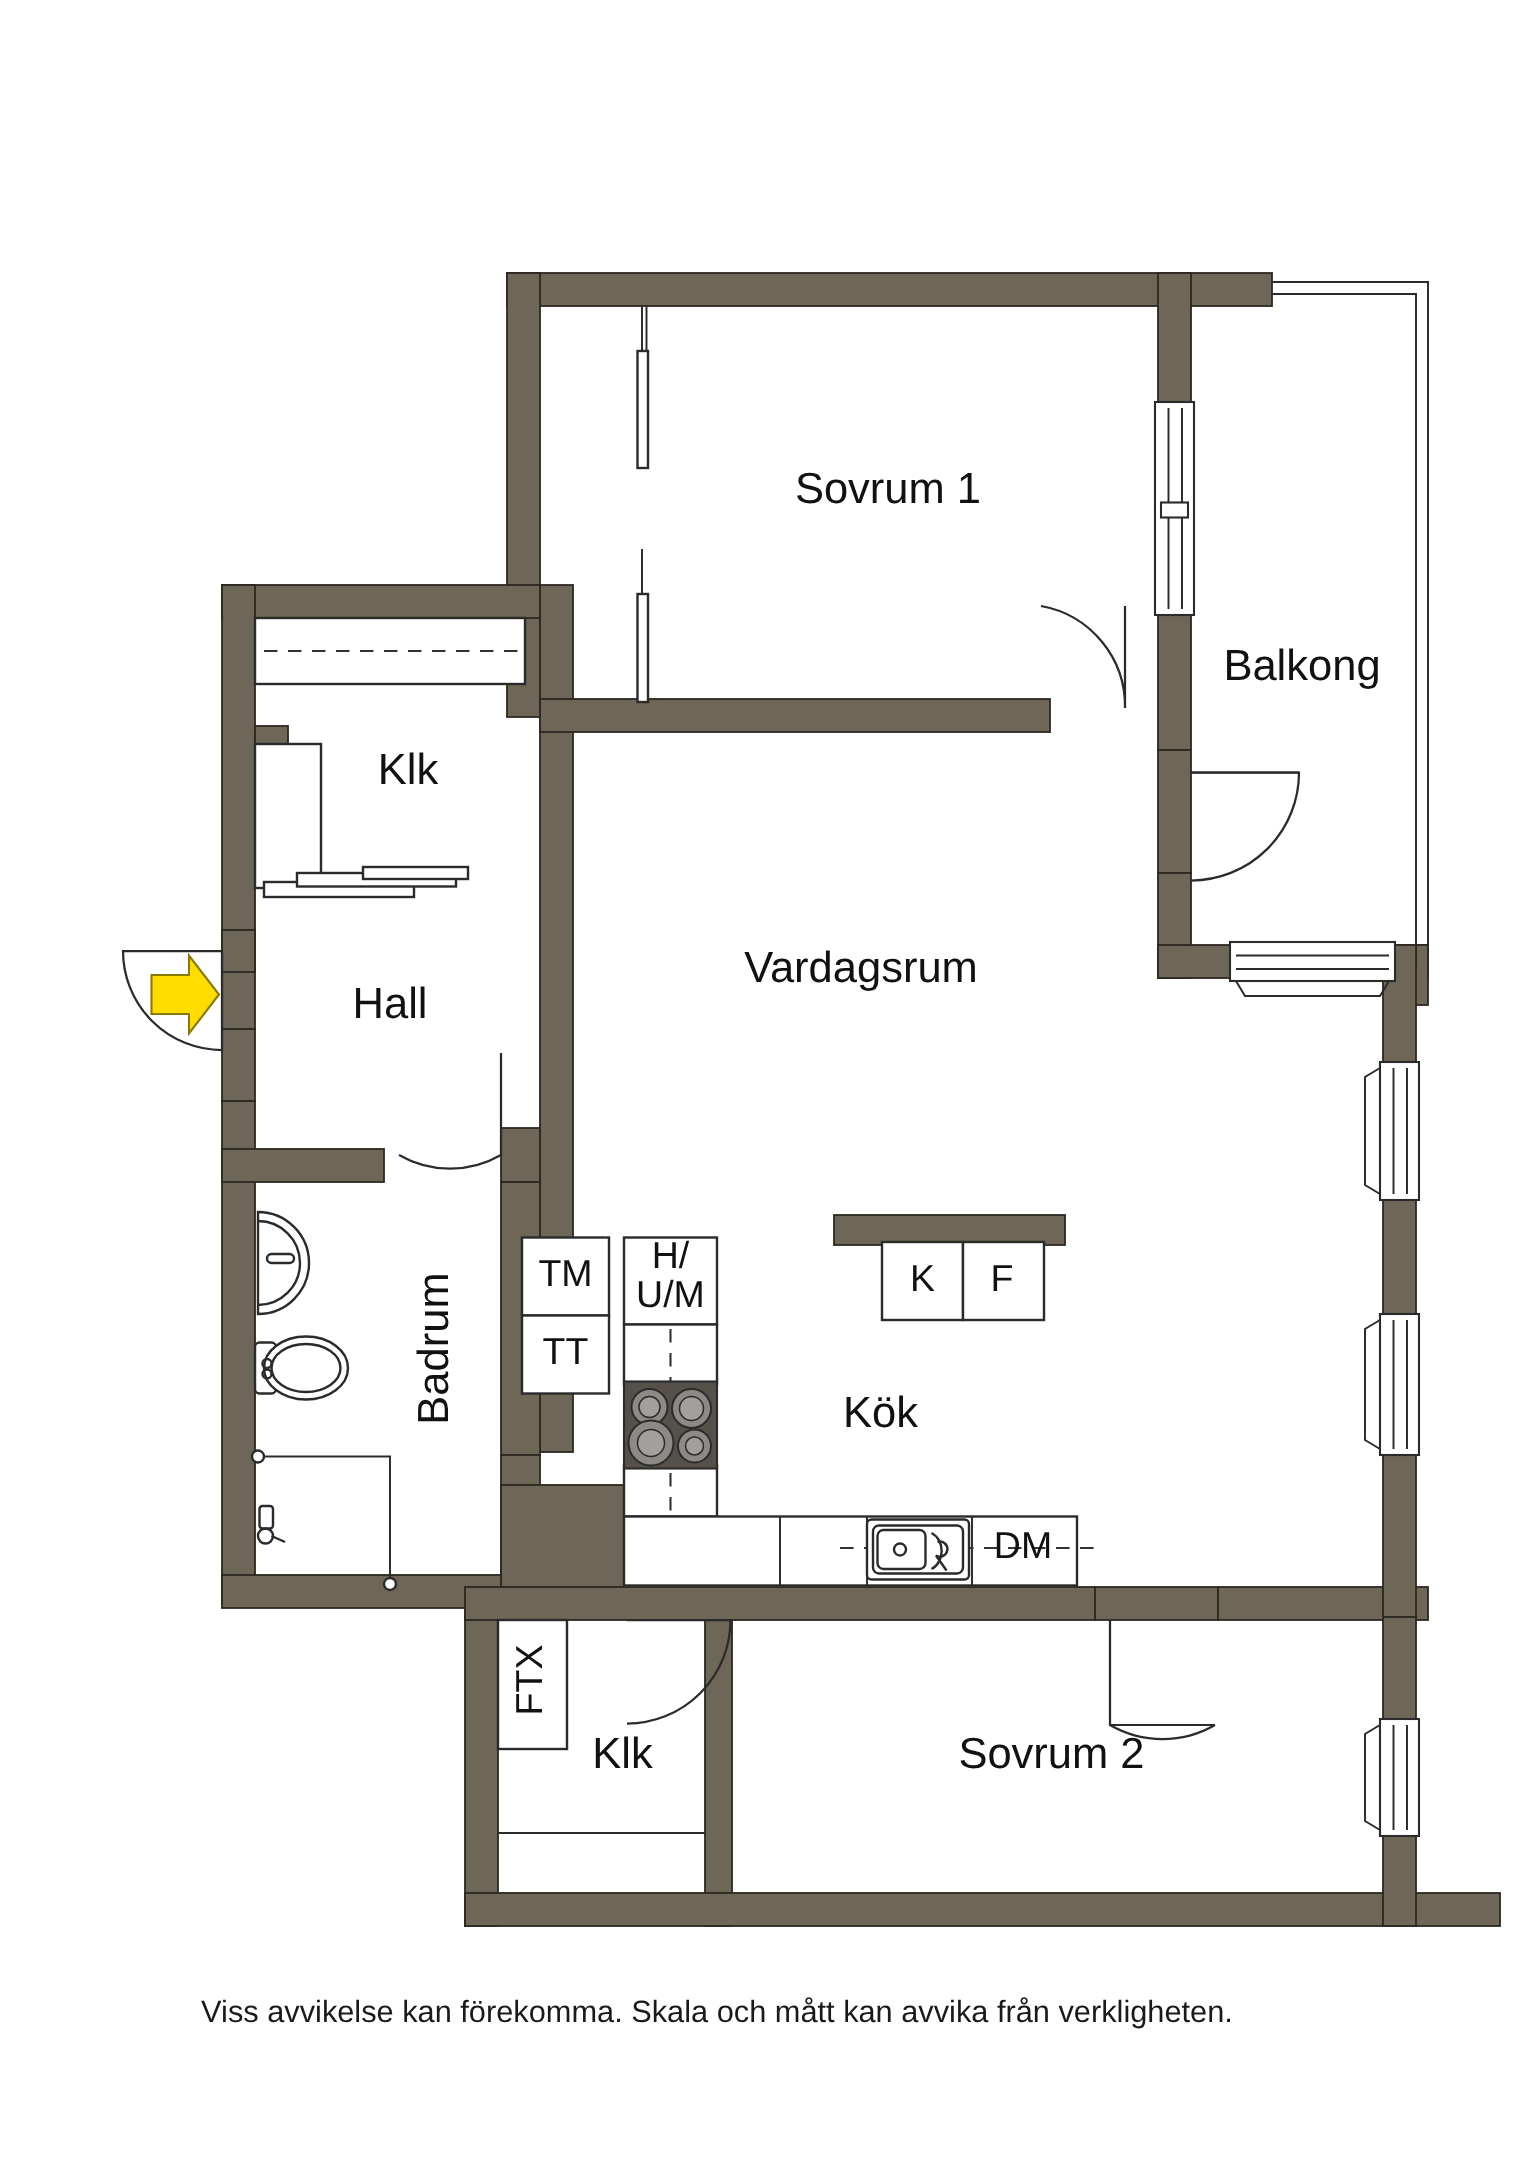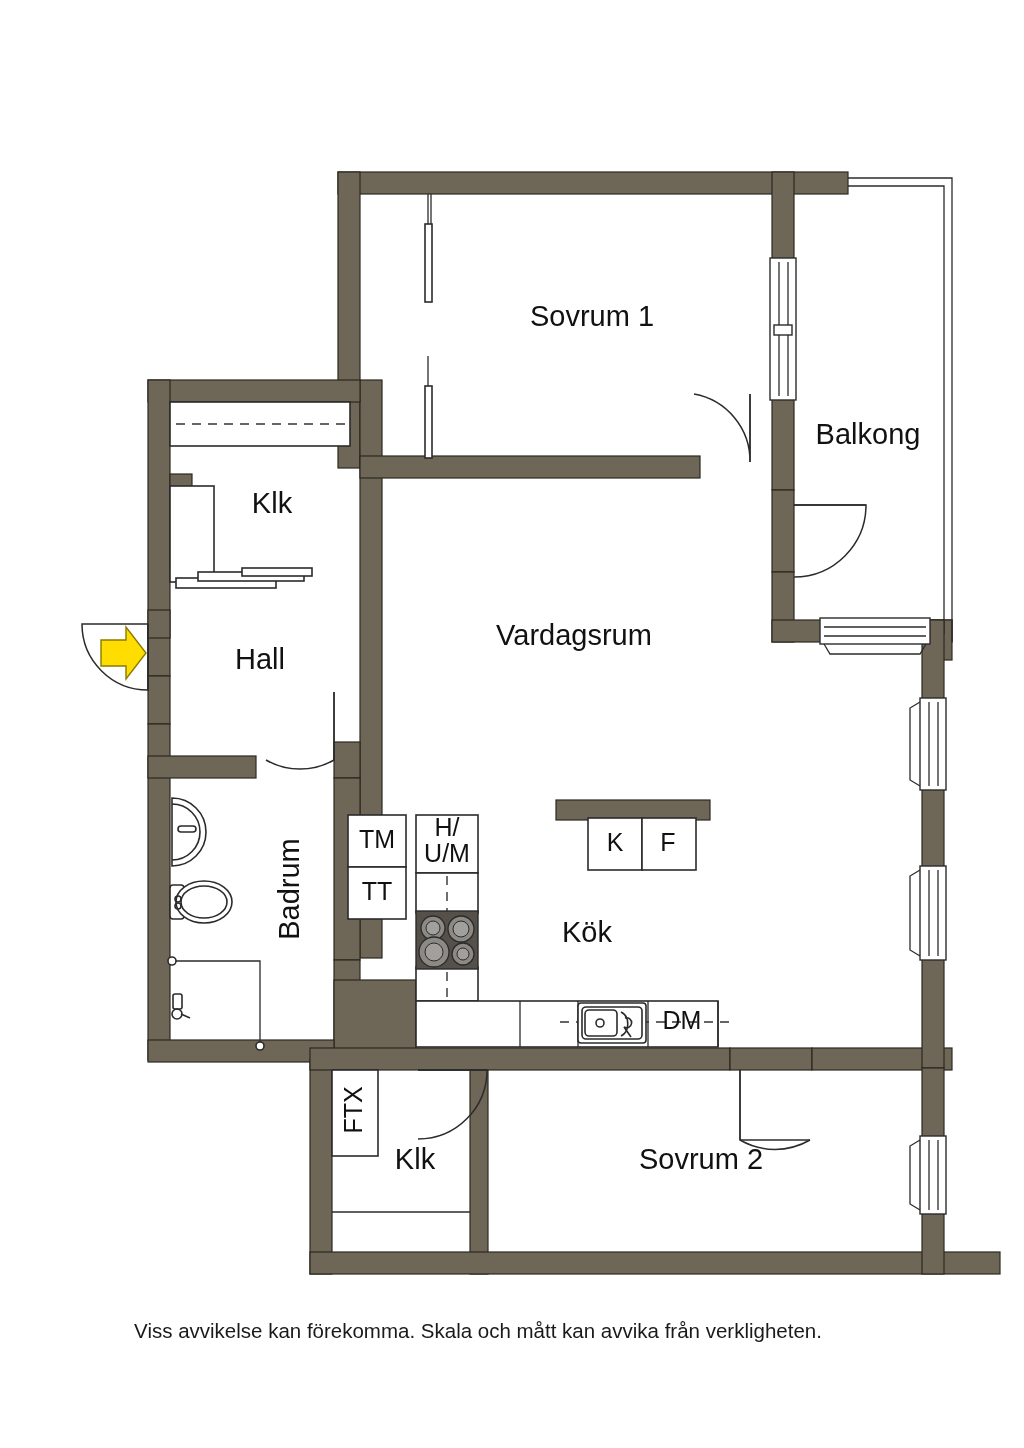--- a/index.html
+++ b/index.html
@@ -10,21 +10,21 @@
   }
   body {
     width: 1024px;
     height: 1448px;
     font-family: "Liberation Sans", sans-serif;
     position: relative;
     overflow: hidden;
   }
   #plan-root {
     position: absolute;
-    left: 0; top: 0;
+    left: 0; top: 10px;
     width: 1024px;
     height: 1260px;
   }
   svg#floorplan {
     display: block;
     width: 1024px;
     height: 1448px;
   }
   .room-label {
     font-family: "Liberation Sans", sans-serif;

